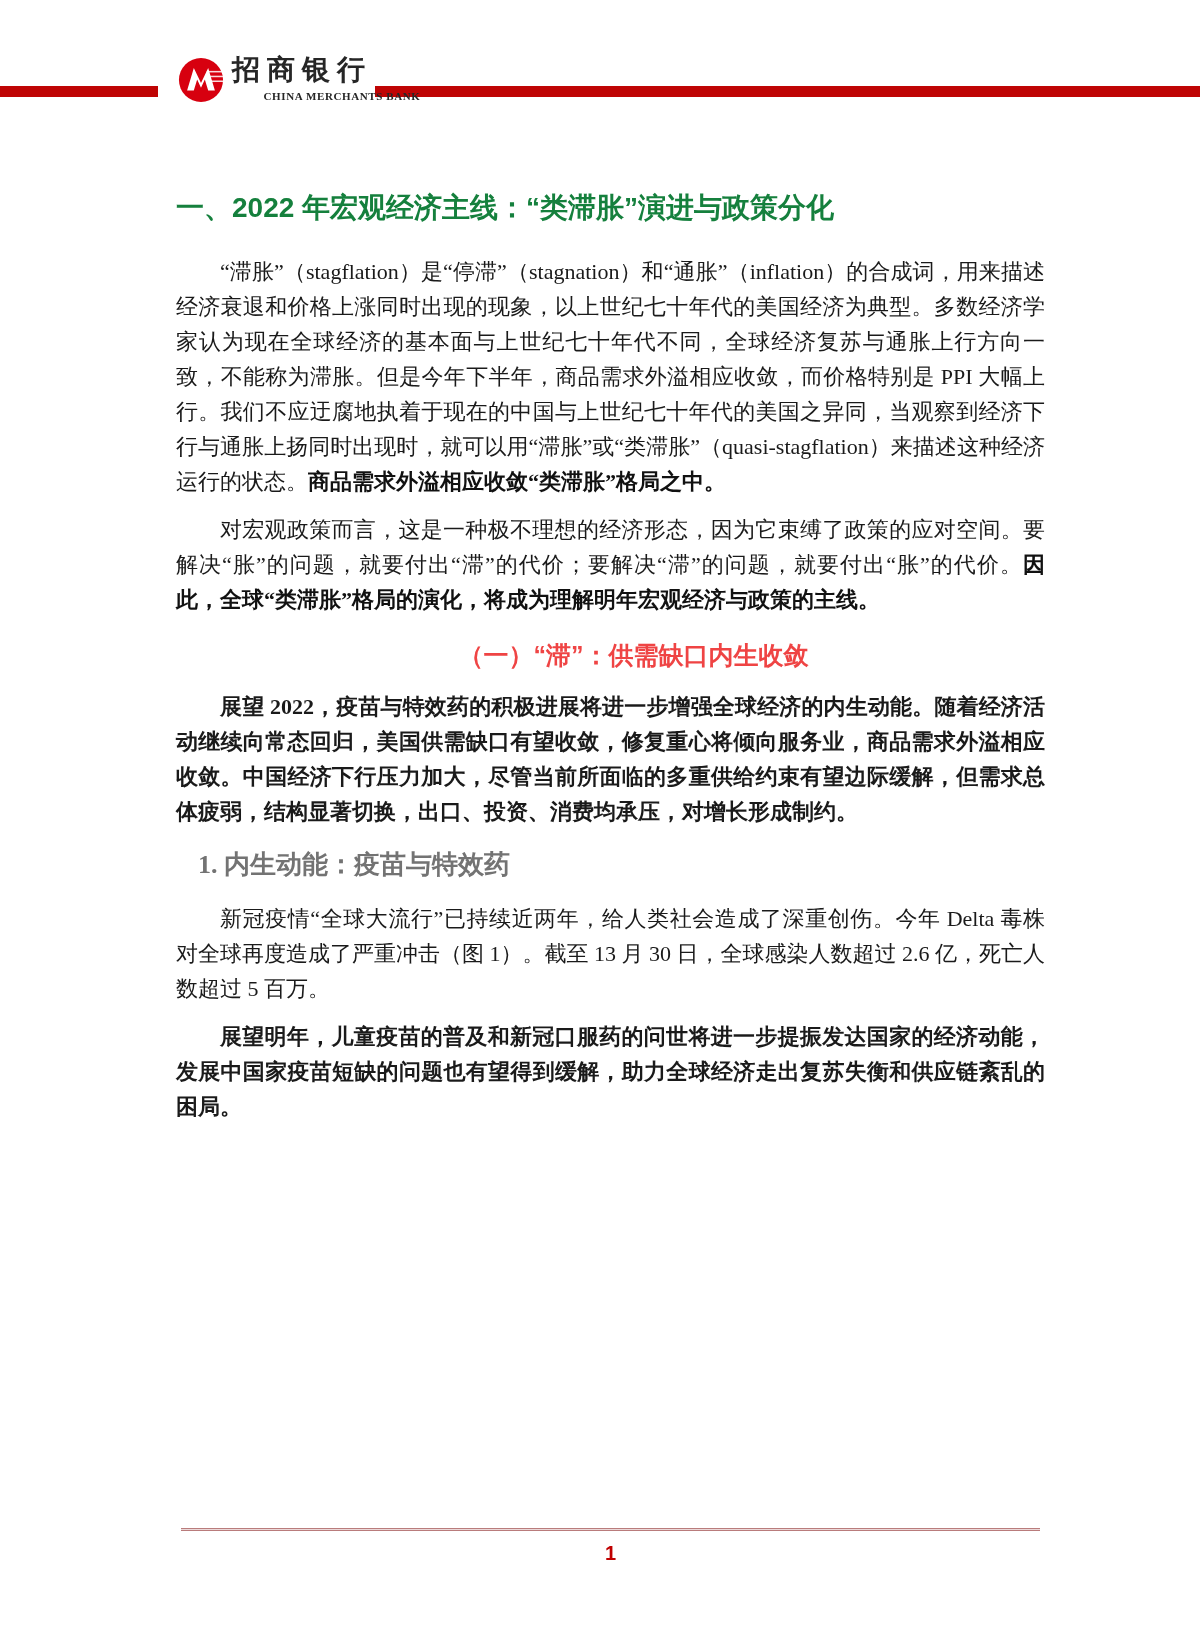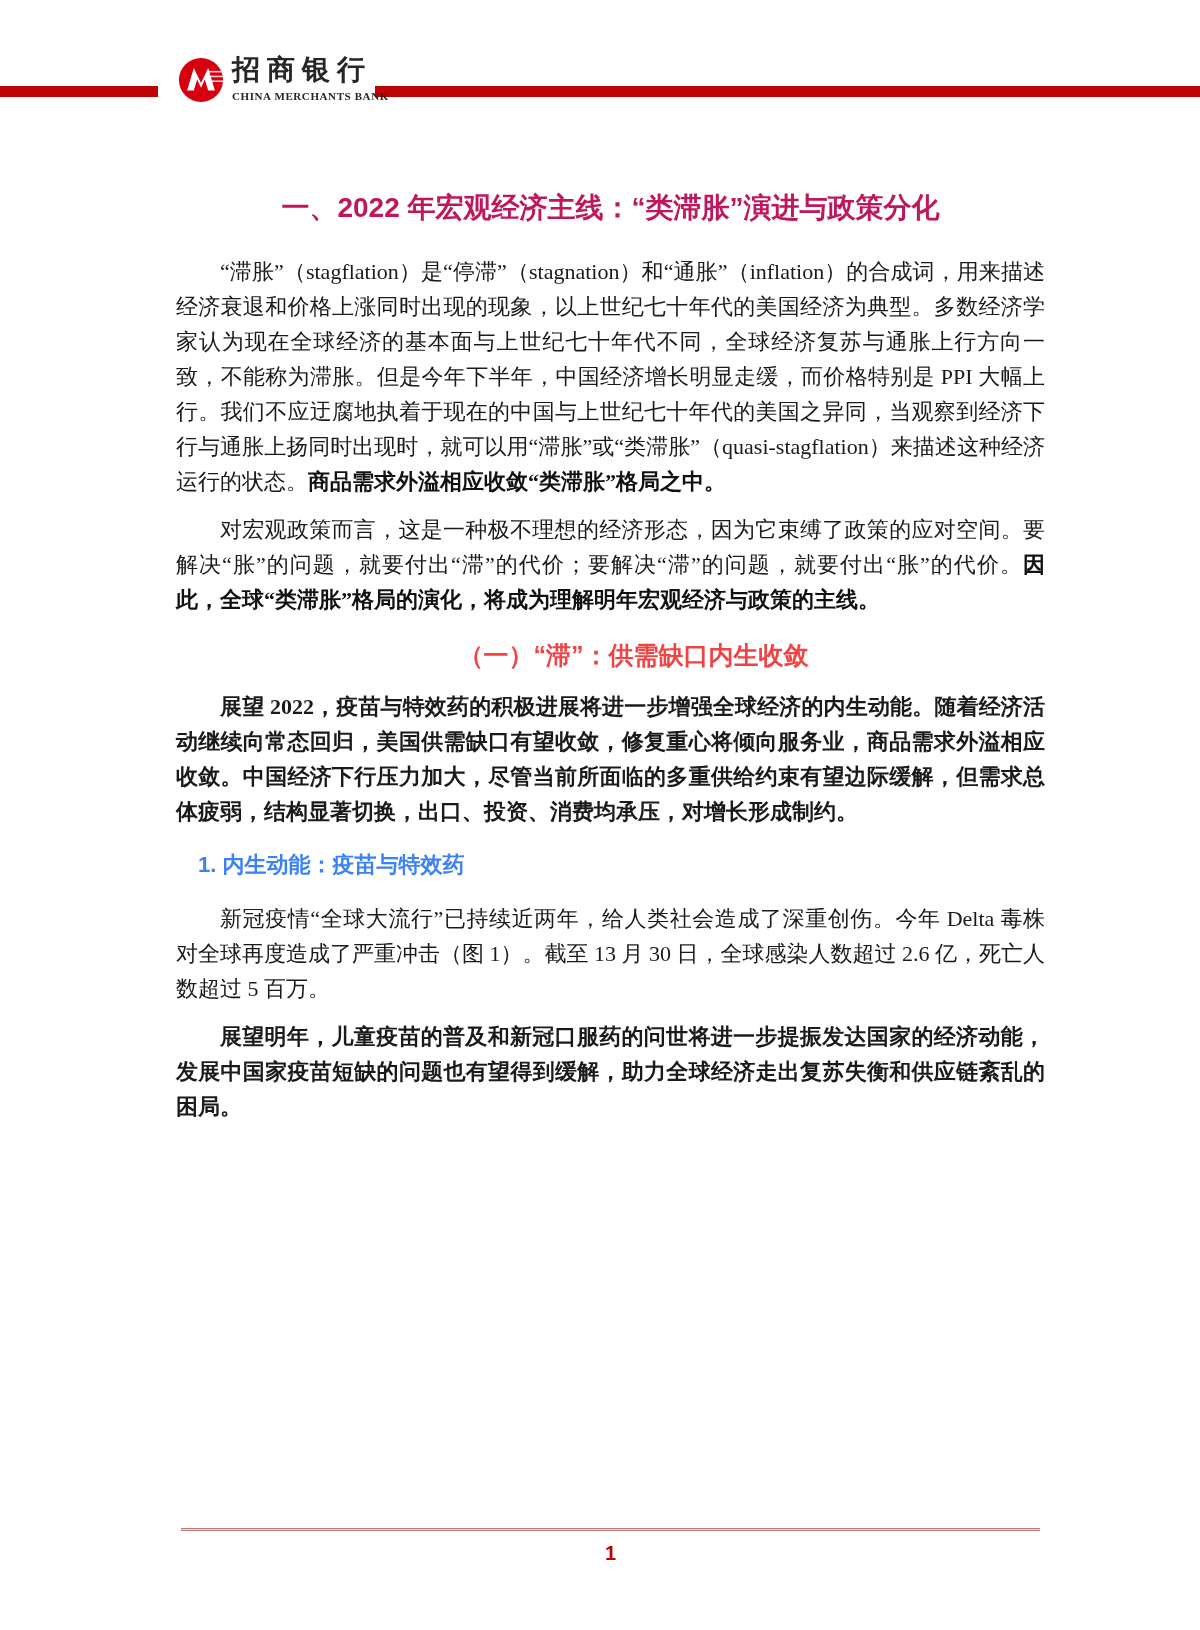--- a/index.html
+++ b/index.html
@@ -18,45 +18,45 @@
   .logo{position:absolute;left:178px;top:57px;width:46px;height:46px;}
   .brand{position:absolute;left:232px;top:57px;width:220px;}
   .brand-cn{
     font-family:Liberation Mono, monospace;
     font-weight:bold;font-size:28px;line-height:30px;
     letter-spacing:7px;color:#262626;white-space:nowrap;
   }
   .brand-en{
     font-family:"Liberation Serif","DejaVu Serif",serif;
     font-weight:bold;font-size:11px;line-height:12px;margin-top:3px;
-    letter-spacing:0.6px;color:#262626;white-space:nowrap;
+    letter-spacing:0.6px;color:#262626;white-space:nowrap;text-align:center;
   }
   
   .content{position:absolute;left:176px;top:182px;width:869px;}
   .doc-title{
     font-family:"Liberation Sans","DejaVu Sans",sans-serif;
     font-weight:bold;font-size:28px;line-height:40px;
-    color:#be185d;text-align:center;margin:6px 0 26px 0;
+    color:#15803d;text-align:left;margin:6px 0 26px 0;
   }
   p.body-para{
     font-size:22px;line-height:35px;
     text-align:justify;text-indent:2em;
     margin:13px 0;color:#1a1a1a;
   }
   p.body-para b{color:#111;}
   .bold-para{font-weight:bold;}
   .subhead-1{
     font-family:"Liberation Sans","DejaVu Sans",sans-serif;
     font-weight:bold;font-size:25px;line-height:32px;
     color:#ef4444;margin:22px 0 18px 0;padding-left:46px;text-align:center;
   }
   .subhead-2{
-    font-family:Liberation Sans, sans-serif;
-    font-weight:bold;font-size:22px;line-height:28px;
-    color:#3b82f6;margin:22px 0 22px 0;padding-left:22px;
+    font-family:Liberation Serif, serif;
+    font-weight:bold;font-size:26px;line-height:28px;
+    color:#737373;margin:22px 0 22px 0;padding-left:22px;
   }
   
   .footer-rule{
     position:absolute;left:181px;top:1528px;width:859px;height:1px;
     border-top:1px solid #b97c7c;border-bottom:1px solid #b97c7c;background:#ecd9d9;
   }
   .page-number{
     position:absolute;left:176px;top:1542px;width:869px;
     text-align:center;color:#c00000;font-weight:bold;font-size:20px;
     font-family:"Liberation Sans","DejaVu Sans",sans-serif;
@@ -82,21 +82,21 @@
 
   <div class="brand">
     <div class="brand-cn">招商银行</div>
     <div class="brand-en">CHINA MERCHANTS BANK</div>
   </div>
 
   <div class="content">
 
     <div class="doc-title">一、2022 年宏观经济主线：“类滞胀”演进与政策分化</div>
 
-    <p class="body-para"><span>“滞胀”（stagflation）是“停滞”（stagnation）和“通胀”（inflation）的合成词，用来描述经济衰退和价格上涨同时出现的现象，以上世纪七十年代的美国经济为典型。多数经济学家认为现在全球经济的基本面与上世纪七十年代不同，全球经济复苏与通胀上行方向一致，不能称为滞胀。但是今年下半年，中国经济增长明显走缓，而价格特别是 PPI 大幅上行。我们不应迂腐地执着于现在的中国与上世纪七十年代的美国之异同，当观察到经济下行与通胀上扬同时出现时，就可以用“滞胀”或“类滞胀”（quasi-stagflation）来描述这种经济运行的状态。</span><b>商品需求外溢相应收敛“类滞胀”格局之中。</b></p>
+    <p class="body-para"><span>“滞胀”（stagflation）是“停滞”（stagnation）和“通胀”（inflation）的合成词，用来描述经济衰退和价格上涨同时出现的现象，以上世纪七十年代的美国经济为典型。多数经济学家认为现在全球经济的基本面与上世纪七十年代不同，全球经济复苏与通胀上行方向一致，不能称为滞胀。但是今年下半年，商品需求外溢相应收敛，而价格特别是 PPI 大幅上行。我们不应迂腐地执着于现在的中国与上世纪七十年代的美国之异同，当观察到经济下行与通胀上扬同时出现时，就可以用“滞胀”或“类滞胀”（quasi-stagflation）来描述这种经济运行的状态。</span><b>商品需求外溢相应收敛“类滞胀”格局之中。</b></p>
 
     <p class="body-para"><span>对宏观政策而言，这是一种极不理想的经济形态，因为它束缚了政策的应对空间。要解决“胀”的问题，就要付出“滞”的代价；要解决“滞”的问题，就要付出“胀”的代价。</span><b>因此，全球“类滞胀”格局的演化，将成为理解明年宏观经济与政策的主线。</b></p>
 
     <div class="subhead-1">（一）“滞”：供需缺口内生收敛</div>
 
     <p class="body-para bold-para">展望 2022，疫苗与特效药的积极进展将进一步增强全球经济的内生动能。随着经济活动继续向常态回归，美国供需缺口有望收敛，修复重心将倾向服务业，商品需求外溢相应收敛。中国经济下行压力加大，尽管当前所面临的多重供给约束有望边际缓解，但需求总体疲弱，结构显著切换，出口、投资、消费均承压，对增长形成制约。</p>
 
     <div class="subhead-2">1. 内生动能：疫苗与特效药</div>
 
     <p class="body-para">新冠疫情“全球大流行”已持续近两年，给人类社会造成了深重创伤。今年 Delta 毒株对全球再度造成了严重冲击（图 1）。截至 13 月 30 日，全球感染人数超过 2.6 亿，死亡人数超过 5 百万。</p>

